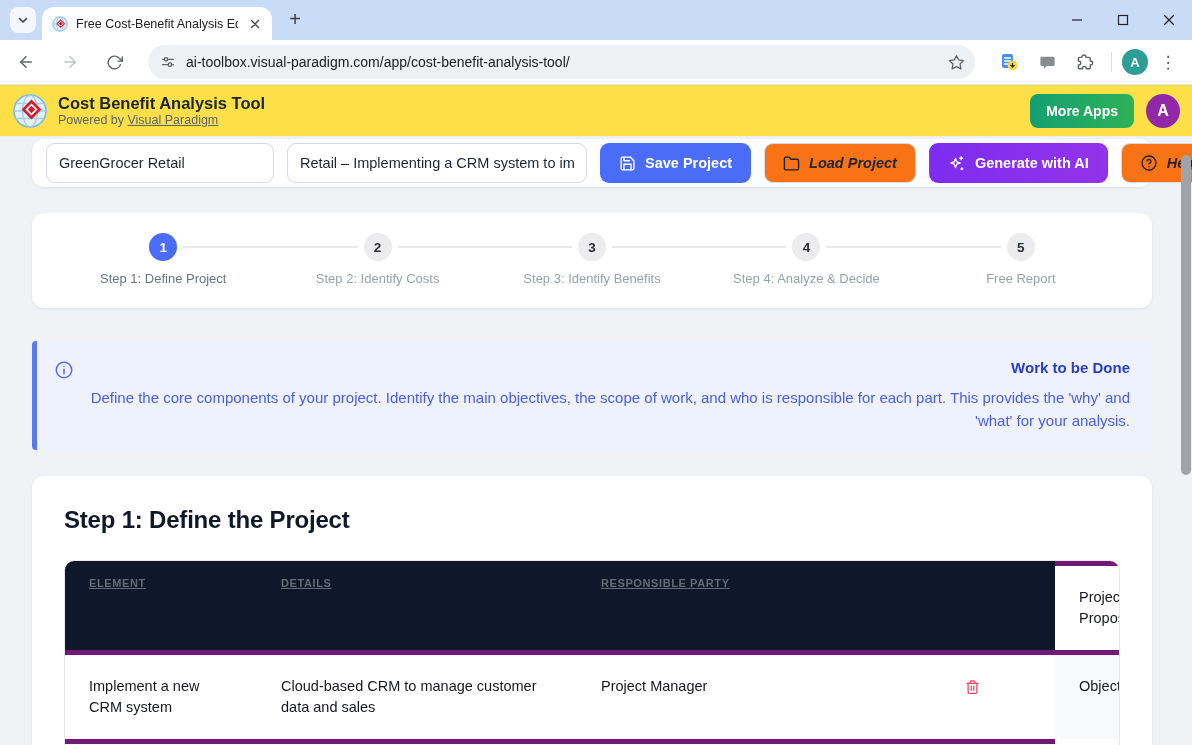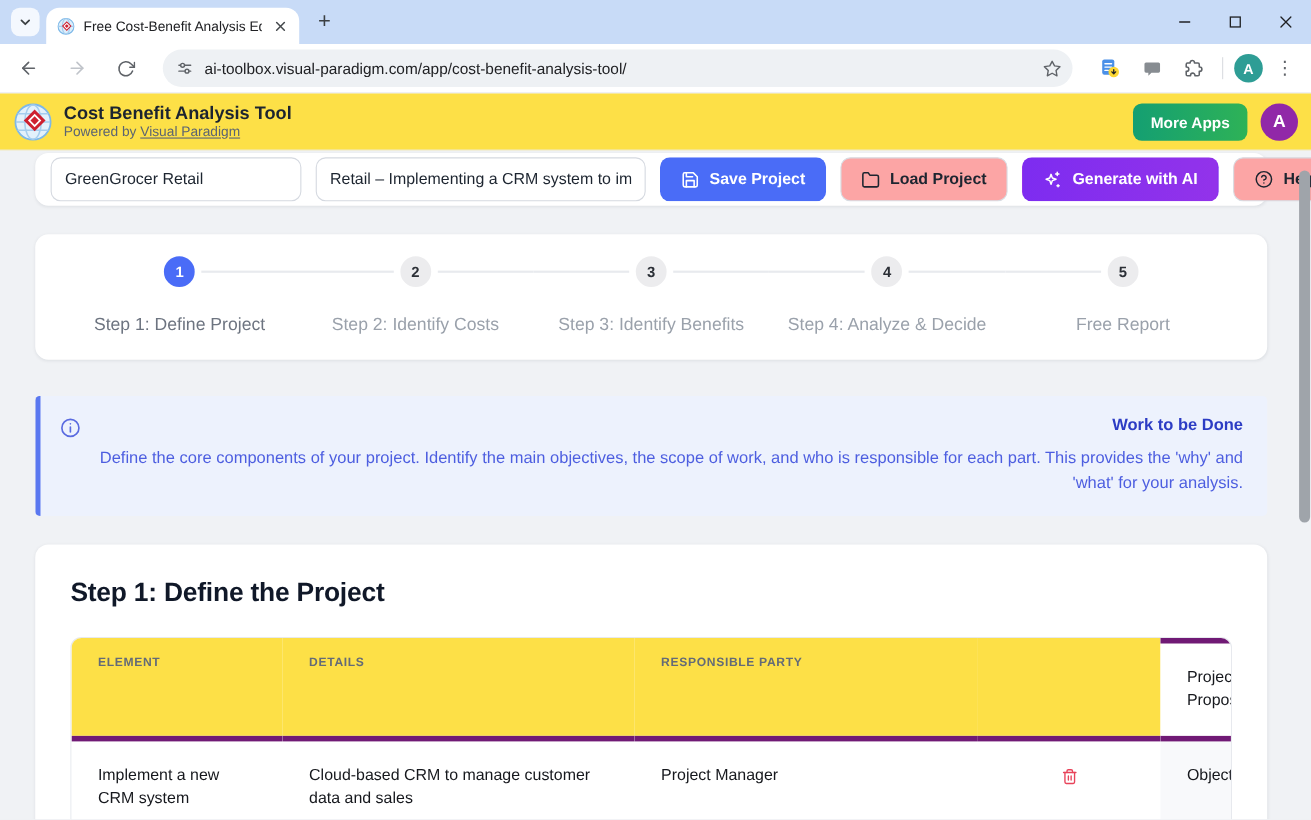--- a/index.html
+++ b/index.html
@@ -52,50 +52,50 @@
 
   
   .toolbar-card { display:flex; align-items:center; gap:13px; height:48px; padding:0 14px; }
   .txt-input { height:40px; border:1px solid #d5d9e0; border-radius:9px; padding:0 12px; font-size:14.5px; color:#1d2530;
     font-family:inherit; background:#fff; outline:none; }
   .in-name { flex:0 0 228px; width:228px; }
   .in-desc { flex:0 0 300px; width:300px; }
   .btn { display:inline-flex; align-items:center; gap:9px; height:40px; border-radius:9px; font-size:14.5px; font-weight:700;
     padding:0 18px; border:1px solid transparent; cursor:pointer; font-family:inherit; white-space:nowrap; }
   .btn-save { background:#4a6cf7; color:#fff; }
-  .btn-outline { background:#fca5a5; border-color:#d8dce2; color:#1d2530; }
+  .btn-outline { background:#f97316; border-color:#d8dce2; color:#1d2530;font-style:italic; }
   .btn-ai { background:linear-gradient(95deg,#7d2cf0,#9333ea); color:#fff; }
   .btn-help { margin-left:auto; }
 
   
   .stepper-card { display:flex; margin-top:26px; padding:20px 24px 22px; }
   .step { flex:1; position:relative; display:flex; flex-direction:column; align-items:center; cursor:pointer; }
   .step-dot { width:28px; height:28px; border-radius:50%; background:#ececee; color:#2b2f36; font-size:13.5px; font-weight:700;
     display:flex; align-items:center; justify-content:center; position:relative; z-index:1; }
   .step.active .step-dot { background:#4a6cf7; color:#fff; }
-  .step-label { margin-top:26px; font-size:16px; color:#9aa1ab; }
+  .step-label { margin-top:10px; font-size:13px; color:#9aa1ab; }
   .step.active .step-label { color:#6d7480; }
   .step:not(:first-child)::before, .step:not(:last-child)::after { content:""; position:absolute; top:13px; height:2px; background:#e8eaee; }
   .step:not(:first-child)::before { left:0; right:calc(50% + 20px); }
   .step:not(:last-child)::after { left:calc(50% + 20px); right:0; }
 
   
   .info-box { margin-top:33px; background:#edf2fd; border-left:5px solid #5a78f0; border-radius:4px;
     padding:18px 22px 18px 17px; display:grid; grid-template-columns:31px 1fr;text-align:right; }
   .info-icon { padding-top:1px; }
   .info-title { font-size:15px; font-weight:700; color:#2c3cc4; }
   .info-body { grid-column:2; margin-top:7px; font-size:15px; line-height:1.5; color:#4d5ee0; }
 
   
   .main-card { margin-top:26px; padding:30px 32px 40px; height:460px; border-radius:12px 12px 0 0; }
   .h1 { font-size:24px; font-weight:700; color:#101828; letter-spacing:-.2px; }
   .table { margin-top:26px; display:grid; grid-template-columns:192px 320px 312px 166px 66px;
     border:1px solid #e7e9ee; border-radius:10px; overflow:hidden; }
-  .th { background:#fde047; padding:15px 24px; font-size:11px; font-weight:700; letter-spacing:.6px; color:#646b77;
-    text-transform:uppercase; line-height:1.45; }
+  .th { background:#0f172a; padding:15px 24px; font-size:11px; font-weight:700; letter-spacing:.6px; color:#646b77;
+    text-transform:uppercase; line-height:1.45;text-decoration:underline; }
   .td { padding:21px 24px; font-size:14.5px; color:#16181d; line-height:1.45; border-top:5px solid #701a75; background:#fff; }
   .row-alt { background:#f8f9fb; }
   .td-trash { display:flex; justify-content:center; padding:21px 0 0; }
   .trash-btn { width:22px; height:22px; border:none; background:transparent; cursor:pointer; display:flex; align-items:center; justify-content:center; }
 
   
   .scroll-thumb { position:absolute; top:18px; right:1px; width:10px; height:320px; background:#9fa4aa; border-radius:5px; cursor:grab; }
 
   svg { display:block; }
 </style>

